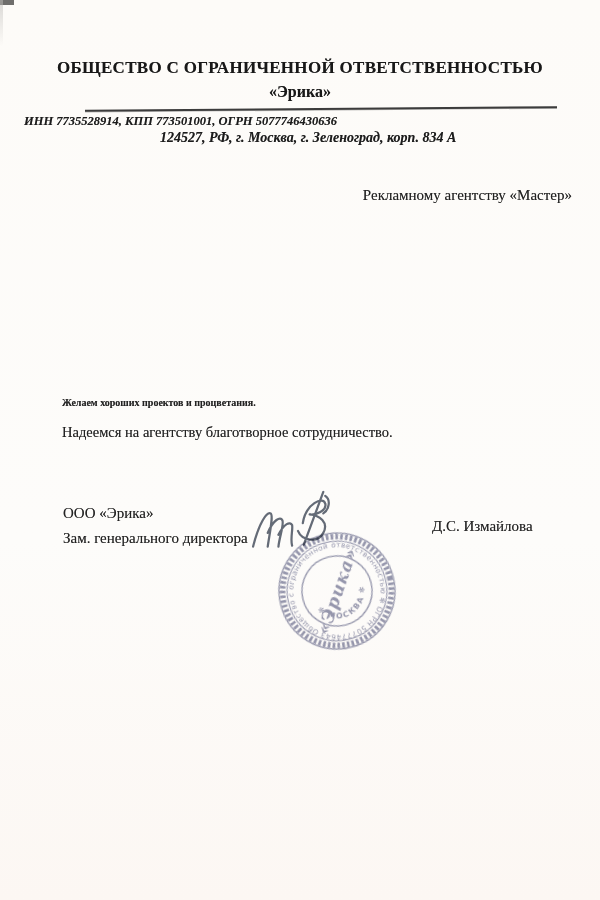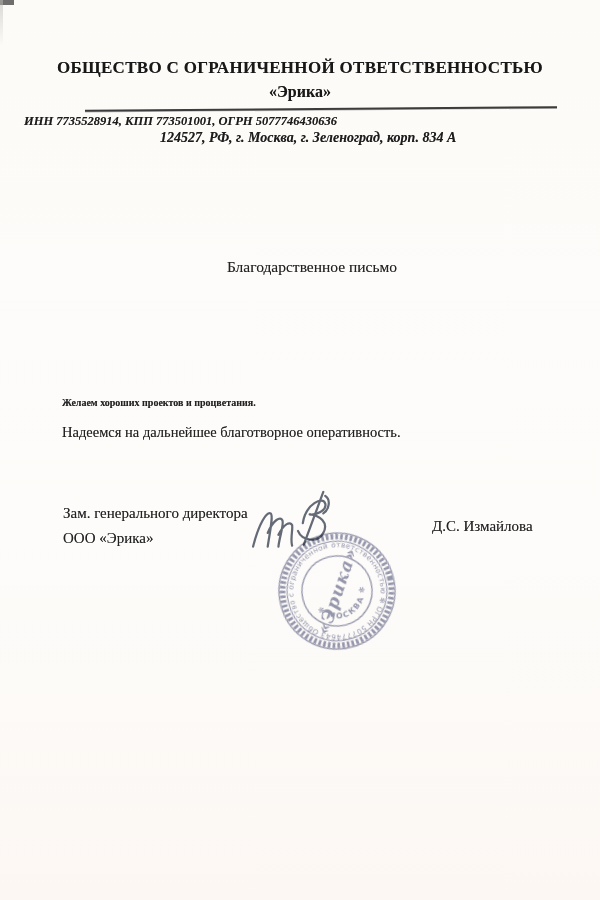--- a/index.html
+++ b/index.html
@@ -93,29 +93,29 @@
   <div class="scan-edge"></div>
 
   <div class="org-line1 txt">ОБЩЕСТВО С ОГРАНИЧЕННОЙ ОТВЕТСТВЕННОСТЬЮ</div>
   <div class="org-line2 txt">«Эрика»</div>
 
   <div class="rule"></div>
 
   <div class="req1 txt">ИНН 7735528914, КПП 773501001, ОГРН  5077746430636</div>
   <div class="req2 txt">124527, РФ, г. Москва, г. Зеленоград, корп. 834 А</div>
 
+  <div class="addressee txt">Рекламному агентству «Мастер»</div>
 
-  <div class="letter-title txt">Благодарственное письмо</div>
 
   <p class="line-wish txt">Желаем хороших проектов и процветания.</p>
-  <p class="line-hope txt">Надеемся на дальнейшее благотворное оперативность.</p>
+  <p class="line-hope txt">Надеемся на агентству благотворное сотрудничество.</p>
 
   <div class="sig-pos txt">
+    <div>ООО «Эрика»</div>
     <div>Зам. генерального директора</div>
-    <div>ООО «Эрика»</div>
   </div>
 
   <div class="sig-name txt">Д.С. Измайлова</div>
 
   <svg class="sign-svg" viewBox="0 0 100 80">
     <g fill="none" stroke-width="2.3" stroke-linecap="round" stroke-linejoin="round" stroke="#505866">
       <path d="M6,58 C12,34 20,22 24,24 C27,26 23,44 21,58 M21,44 C27,30 34,27 36,31 C38,35 33,48 32,58 M32,46 C38,34 44,32 46,36 C47,40 44,50 46,57"></path>
       <path d="M57,34 C60,14 78,6 80,14 C82,21 70,26 64,25 C74,26 84,33 78,44 C72,55 56,52 52,42"></path>
       <path d="M78,2 L58,56"></path>
       <path d="M80,6 C86,10 84,20 78,24"></path>

